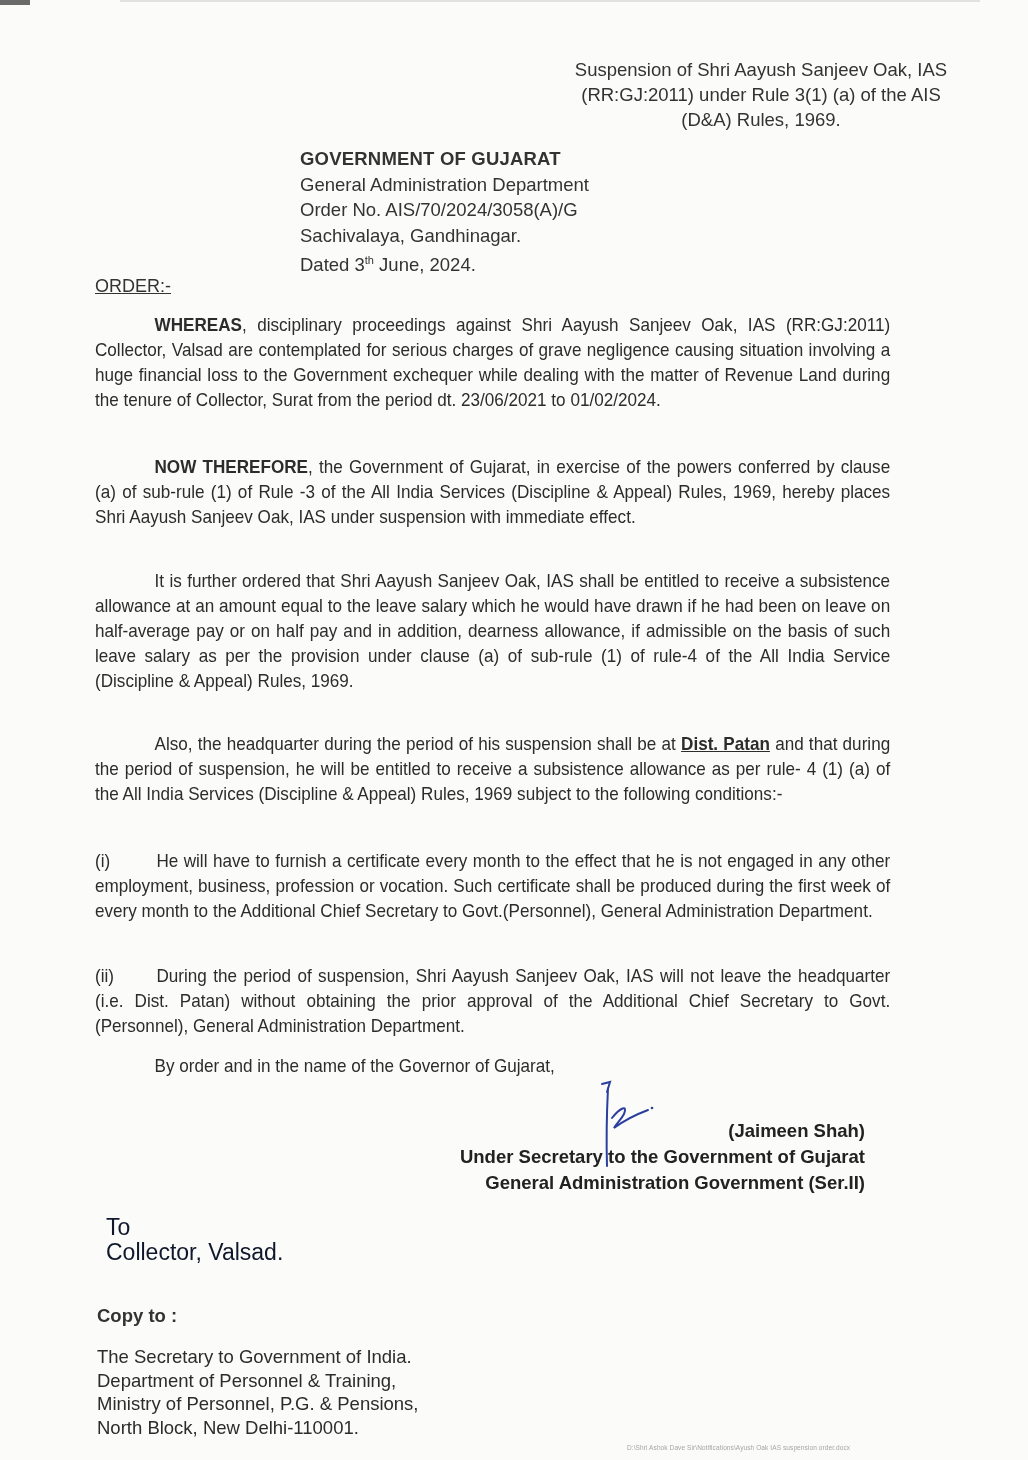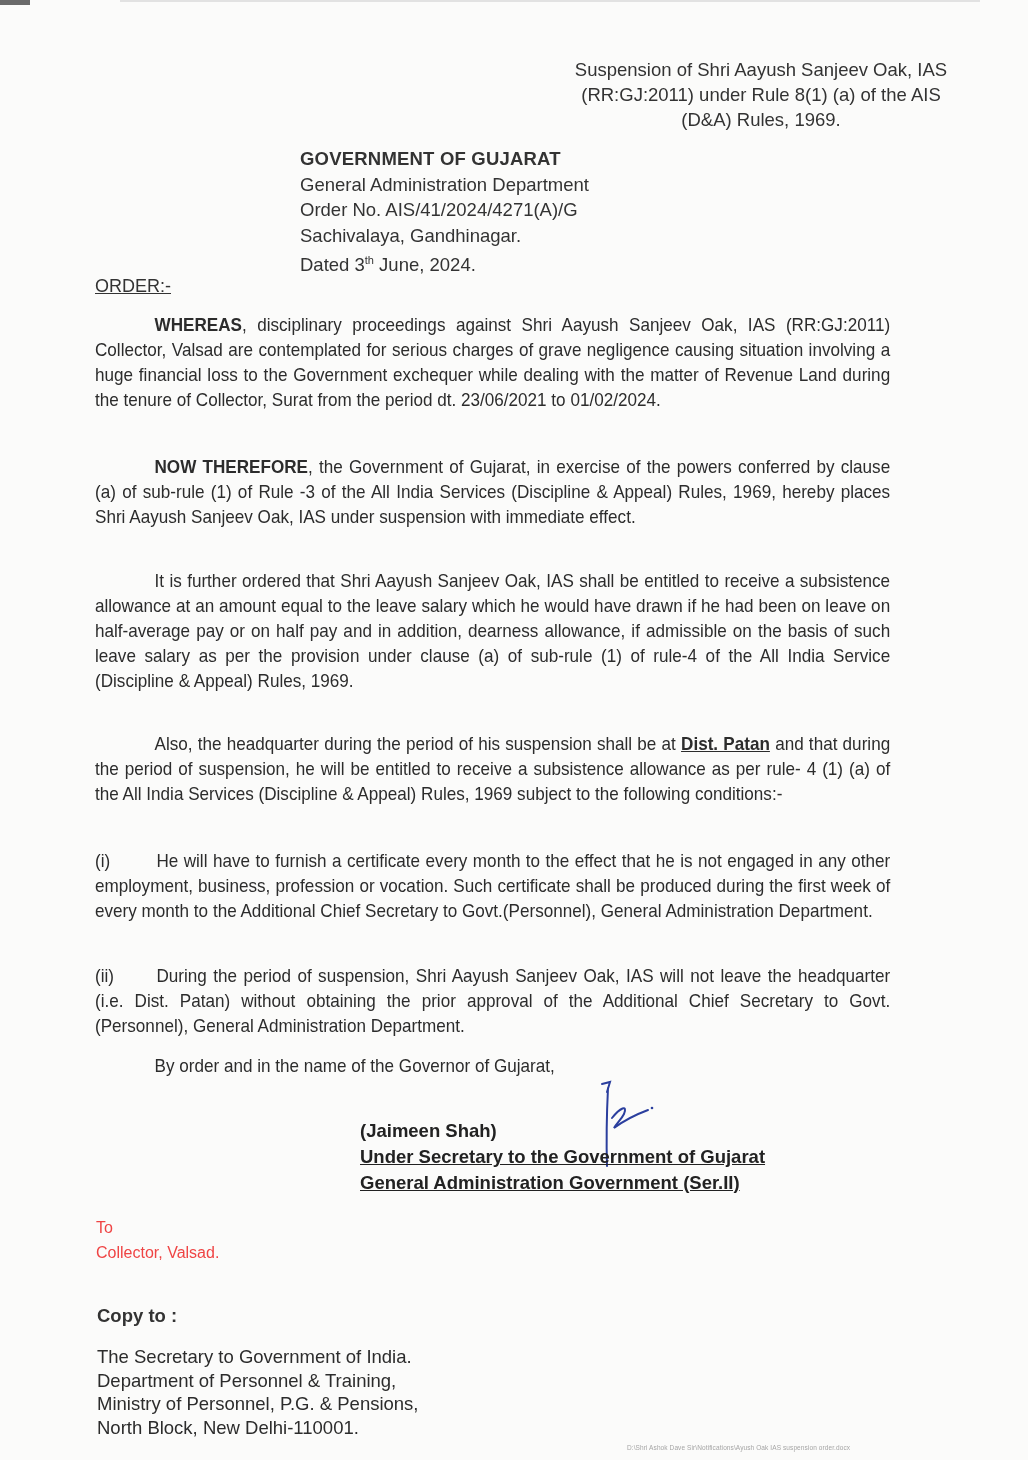--- a/index.html
+++ b/index.html
@@ -35,46 +35,46 @@
   .p1 { top: 312px; }
   .p2 { top: 454px; }
   .p3 { top: 568px; }
   .p4 { top: 731px; }
   .p5 { top: 848px; }
   .p6 { top: 963px; }
   .p7 { top: 1053px; }
 
   .signature { position: absolute; left: 590px; top: 1078px; width: 80px; height: 90px; }
 
-  .sign-block { position: absolute; left: 360px; top: 1118px; width: 505px; text-align: left; font-size: 18.5px; line-height: 26px; color: #222; }
+  .sign-block { position: absolute; left: 360px; top: 1118px; width: 505px; text-align: right; font-size: 18.5px; line-height: 26px; color: #222; }
   .sign-block .name { font-weight: bold; }
-  .sign-block .desig { font-weight: bold; text-decoration: underline; }
+  .sign-block .desig { font-weight: bold; }
 
-  .to-block { position: absolute; left: 96px; top: 1215px; font-size: 16px; line-height: 25px; color: #ef4444; }
+  .to-block { position: absolute; left: 106px; top: 1215px; font-size: 23px; line-height: 25px; color: #0f172a; }
   .copy-label { position: absolute; left: 97px; top: 1305px; font-size: 18.5px; font-weight: bold; color: #333; }
   .copy-block { position: absolute; left: 97px; top: 1345px; font-size: 18.5px; line-height: 23.5px; color: #2c2c2c; }
 
   .footer-path { position: absolute; left: 627px; top: 1444px; font-size: 6.5px; color: #a5a5a5; letter-spacing: 0.1px; }
 </style>
 </head>
 <body>
 
 <div class="scan-mark"></div>
 <div class="scan-top"></div>
 
 <div class="subject">
   <div>Suspension of Shri Aayush Sanjeev Oak, IAS</div>
-  <div>(RR:GJ:2011) under Rule 8(1) (a) of the AIS</div>
+  <div>(RR:GJ:2011) under Rule 3(1) (a) of the AIS</div>
   <div>(D&amp;A) Rules, 1969.</div>
 </div>
 
 <div class="hdr">
   <div class="gov">GOVERNMENT OF GUJARAT</div>
   <div>General Administration Department</div>
-  <div>Order No. AIS/41/2024/4271(A)/G</div>
+  <div>Order No. AIS/70/2024/3058(A)/G</div>
   <div>Sachivalaya, Gandhinagar.</div>
   <div><span>Dated 3</span><sup>th</sup><span> June, 2024.</span></div>
 </div>
 
 <div class="order-label">ORDER:-</div>
 
 <div class="para p1"><span class="ind"></span><b>WHEREAS</b><span>, disciplinary proceedings against Shri Aayush Sanjeev Oak, IAS (RR:GJ:2011) Collector, Valsad are contemplated for serious charges of grave negligence causing situation involving a huge financial loss to the Government exchequer while dealing with the matter of Revenue Land during the tenure of Collector, Surat from the period dt. 23/06/2021 to 01/02/2024.</span></div>
 
 <div class="para p2"><span class="ind"></span><b>NOW THEREFORE</b><span>, the Government of Gujarat, in exercise of the powers conferred by clause (a) of sub-rule (1) of Rule -3 of the All India Services (Discipline &amp; Appeal) Rules, 1969, hereby places Shri Aayush Sanjeev Oak, IAS under suspension with immediate effect.</span></div>
 

